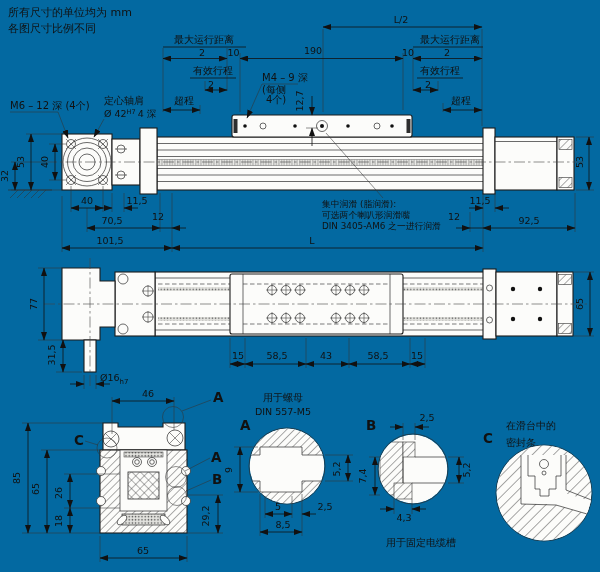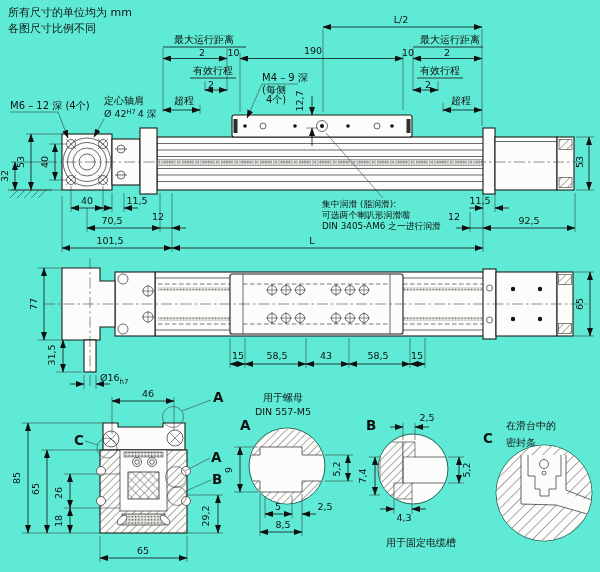--- a/index.html
+++ b/index.html
@@ -1,16 +1,16 @@
 <!DOCTYPE html>
 <html><head>
 <meta charset="utf-8">
 <style>
   html,body{margin:0;padding:0;background:#e9e9e5;}
-  .stage{width:600px;height:572px;position:relative;background:#5eead4;overflow:hidden;}
+  .stage{width:600px;height:572px;position:relative;background:#0369a1;overflow:hidden;}
   svg{display:block;}
   .of{fill:#fcfcfa;stroke:#1c1c1c;stroke-width:1.1;}
   .i{fill:none;stroke:#2b2b2b;stroke-width:.7;}
   .d{fill:none;stroke:#111;stroke-width:.8;}
   .e{fill:none;stroke:#333;stroke-width:.55;}
   .cl{fill:none;stroke:#444;stroke-width:.6;stroke-dasharray:11 3 2.5 3;}
   .hd{fill:none;stroke:#444;stroke-width:.7;stroke-dasharray:4.5 2.5;}
   text{font-family:"DejaVu Sans","Liberation Sans",sans-serif;fill:#111;}
   .t{font-size:9.5px;}
   .tc{text-anchor:middle;}

